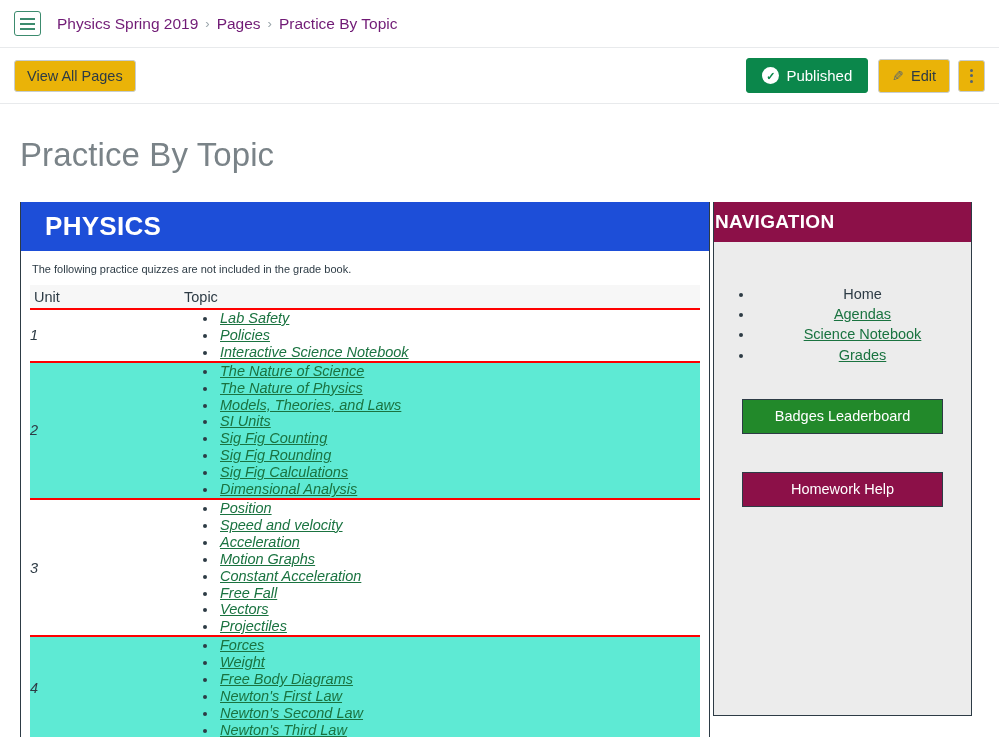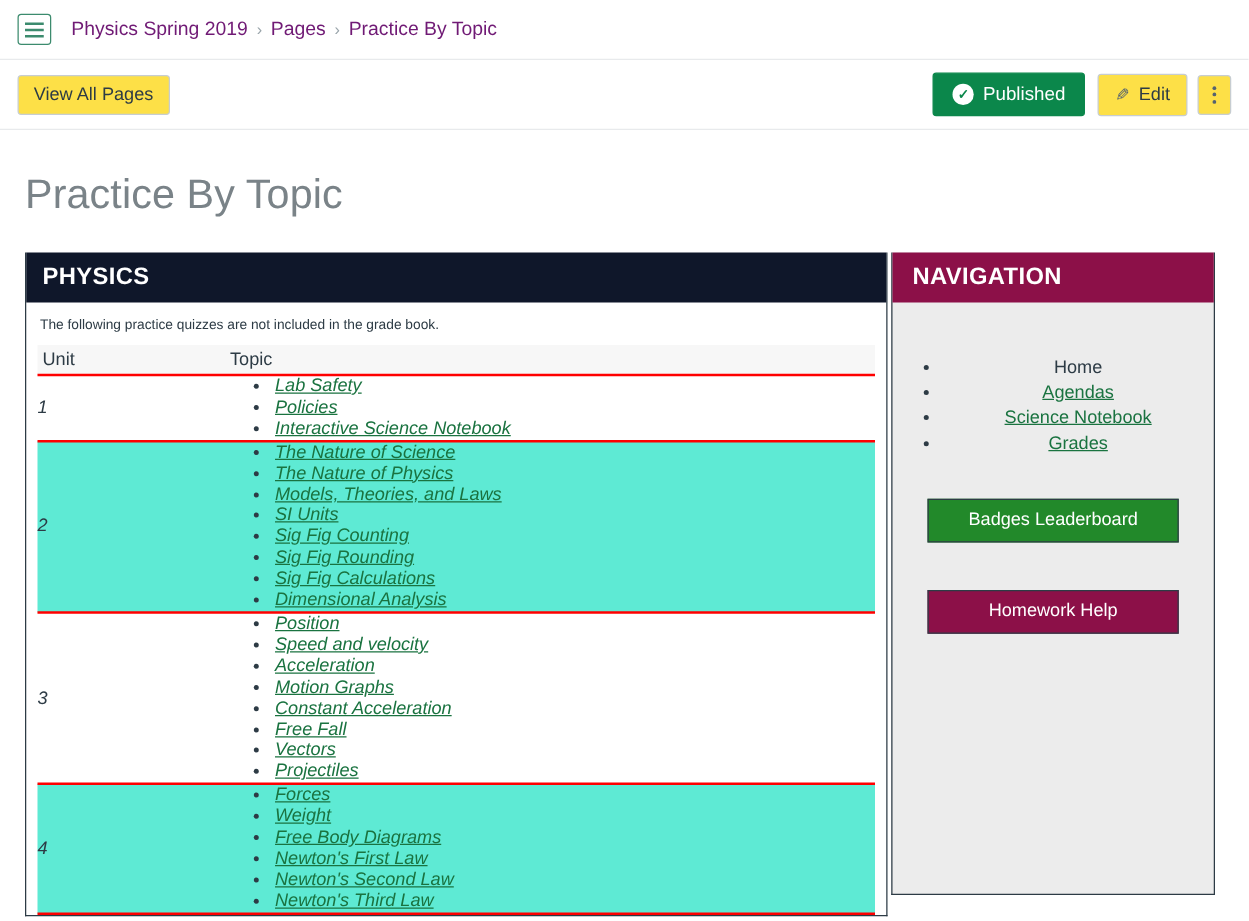--- a/index.html
+++ b/index.html
@@ -65,21 +65,21 @@
     display: flex;
     align-items: center;
     padding: 0 14px;
     border-bottom: 1px solid #e8eaec;
     background: #fff;
   }
   .btn {
     font-family: "Liberation Sans", sans-serif;
     font-size: 14.5px;
     color: #2d3b45;
-    background: #fde047;
+    background: #eab308;
     border: 1px solid #c7cdd1;
     border-radius: 3px;
     padding: 7px 12px;
     line-height: 16px;
     cursor: pointer;
     display: inline-flex;
     align-items: center;
     gap: 7px;
     white-space: nowrap;
   }
@@ -136,25 +136,25 @@
   }
 
   
   .card {
     width: 690px;
     border: 1px solid #2d3b45;
     border-top: none;
     background: #fff;
   }
   .card-head {
-    background: #0f172a;
+    background: #1d4ed8;
     color: #ffffff;
-    font-size: 19px;
+    font-size: 26px;
     font-weight: bold;
-    padding: 9px 13px;
+    padding: 9px 24px;
     letter-spacing: 0.3px;
   }
   .card-body { padding: 0 9px 0 9px; }
   .note {
     font-size: 11px;
     color: #2d3b45;
     padding: 12px 2px 10px 2px;
   }
   table.topics {
     width: 100%;
@@ -210,21 +210,21 @@
     border: 1px solid #2d3b45;
     border-top: none;
     background: #ececec;
     min-height: 514px;
   }
   .navcard-head {
     background: #8c1048;
     color: #ffffff;
     font-size: 19px;
     font-weight: bold;
-    padding: 9px 16px;
+    padding: 9px 1px;
     letter-spacing: 0.3px;
   }
   ul.navlist {
     margin: 42px 0 0 0;
     padding: 0 0 0 40px;
     list-style: disc;
   }
   ul.navlist li {
     line-height: 20.2px;
     font-size: 14.5px;

